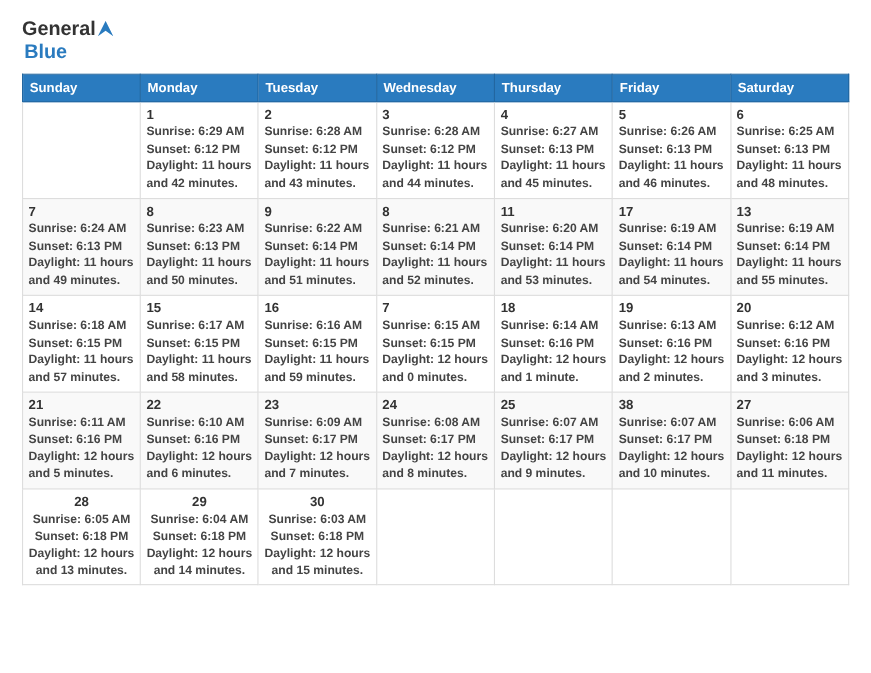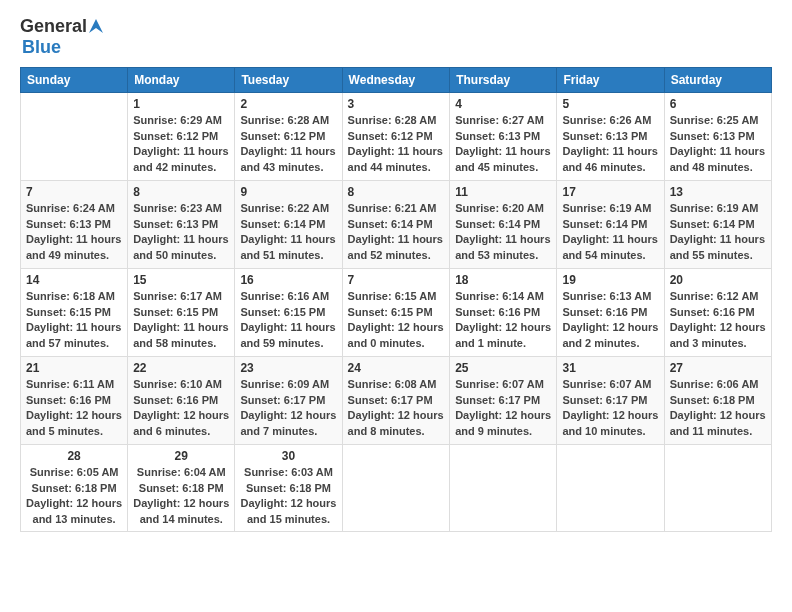--- a/index.html
+++ b/index.html
@@ -222,21 +222,21 @@
           </td>
           <td>
             <div class="day-number">24</div>
             <div class="day-info">Sunrise: 6:08 AM<br>Sunset: 6:17 PM<br>Daylight: 12 hours and 8 minutes.</div>
           </td>
           <td>
             <div class="day-number">25</div>
             <div class="day-info">Sunrise: 6:07 AM<br>Sunset: 6:17 PM<br>Daylight: 12 hours and 9 minutes.</div>
           </td>
           <td>
-            <div class="day-number">31</div>
+            <div class="day-number">38</div>
             <div class="day-info">Sunrise: 6:07 AM<br>Sunset: 6:17 PM<br>Daylight: 12 hours and 10 minutes.</div>
           </td>
           <td>
             <div class="day-number">27</div>
             <div class="day-info">Sunrise: 6:06 AM<br>Sunset: 6:18 PM<br>Daylight: 12 hours and 11 minutes.</div>
           </td>
         </tr>
         <tr class="last-row">
           <td>
             <div class="day-number">28</div>

